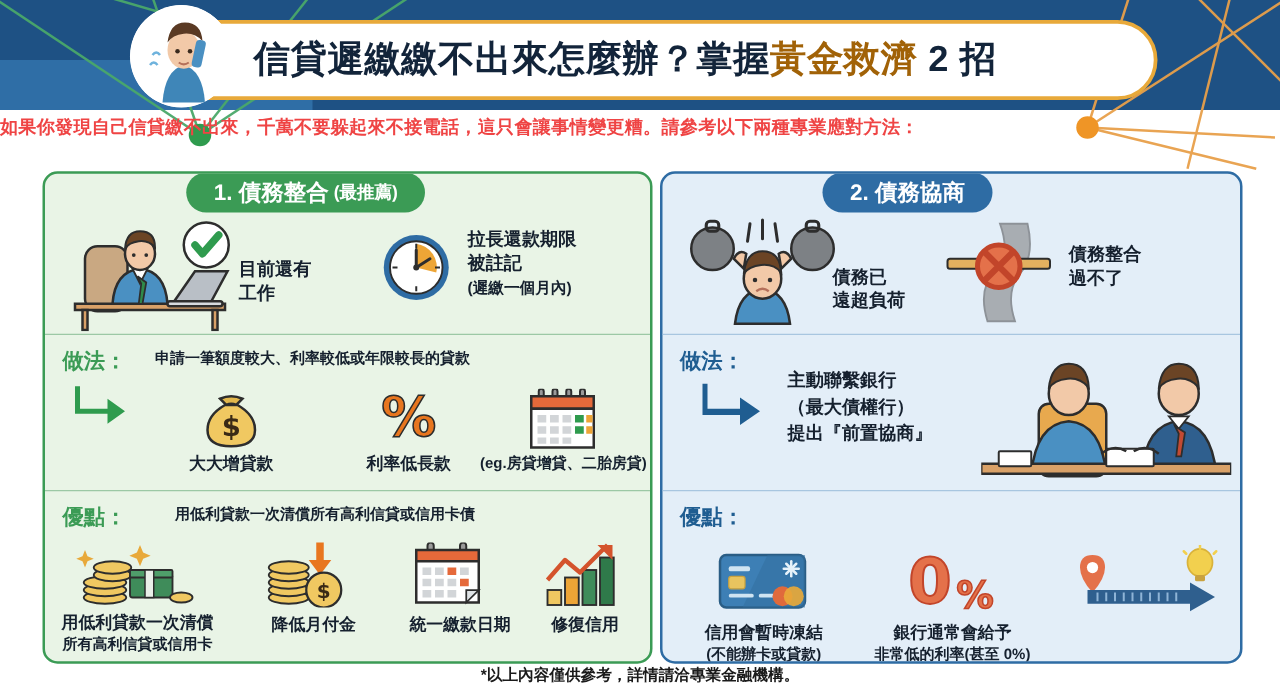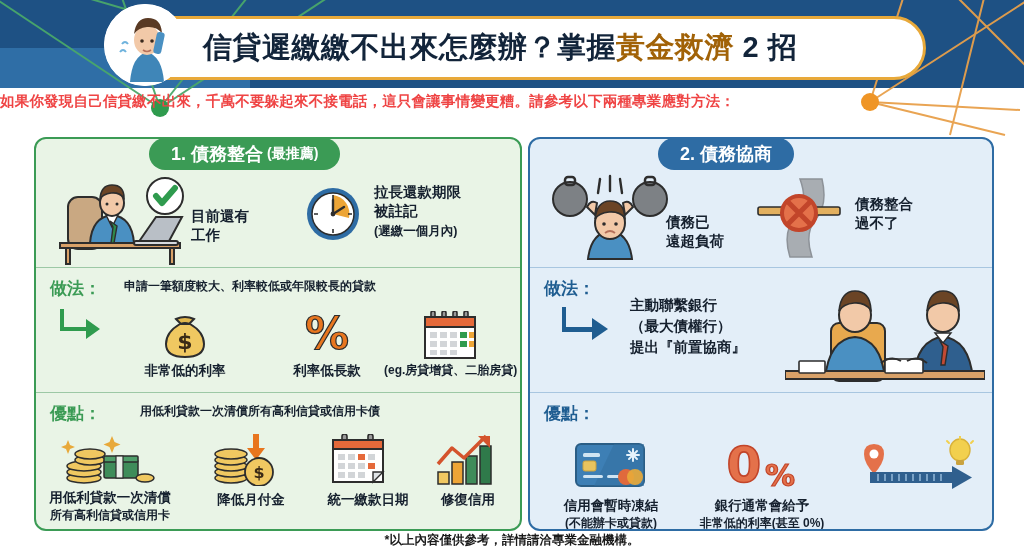--- a/index.html
+++ b/index.html
@@ -223,21 +223,21 @@
       </svg>
     </span>
 
     <span class="icn" style="left:122px;top:40px;">
       <svg width="54" height="52" viewBox="0 0 54 52">
         <path d="M18 12 q9 -4 18 0 l-5 5 q-4 -2 -8 0 z" fill="#e2b74c" stroke="#2d2d2d" stroke-width="2"></path>
         <path d="M22 17 q-14 8 -14 20 q0 13 19 13 q19 0 19 -13 q0 -12 -14 -20 z" fill="#f0c861" stroke="#2d2d2d" stroke-width="2"></path>
         <text x="27" y="42" font-size="22" font-weight="bold" text-anchor="middle" fill="#3a2a16" font-family="DejaVu Sans, sans-serif">$</text>
       </svg>
     </span>
-    <span class="abs cap" style="left:105px;top:96px;width:88px;">非常低的利率</span>
+    <span class="abs cap" style="left:105px;top:96px;width:88px;">大大增貸款</span>
 
     <span class="icn" style="left:268px;top:42px;">
       <svg width="46" height="48" viewBox="0 0 46 48">
         <text x="23" y="40" font-size="44" font-weight="bold" text-anchor="middle" fill="#e8761f" stroke="#2d2d2d" stroke-width="1.2" font-family="DejaVu Sans, sans-serif">%</text>
       </svg>
     </span>
     <span class="abs cap" style="left:247px;top:96px;width:88px;">利率低長款</span>
 
     <span class="icn" style="left:385px;top:44px;">
       <svg width="62" height="50" viewBox="0 0 62 50">

